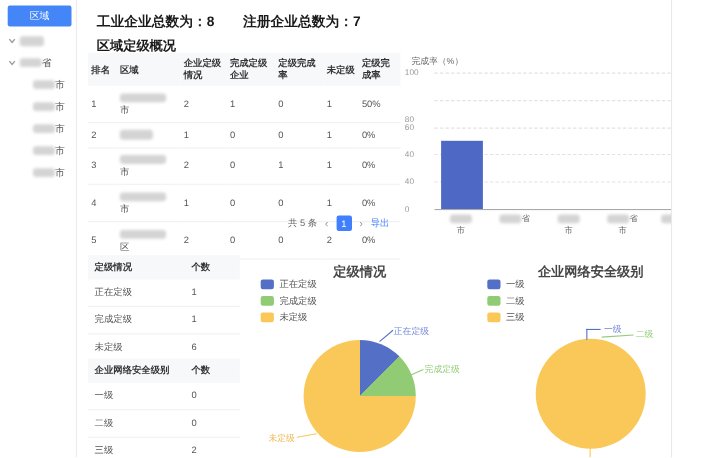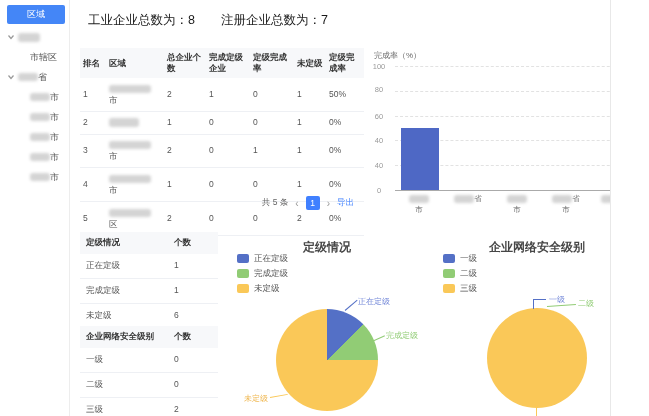--- a/index.html
+++ b/index.html
@@ -14,36 +14,36 @@
   .sidebar-title { margin:5px 4px 3px 7px; background:#4486f7; color:#fff; font-size:9px; text-align:center; padding:3px 0; border-radius:2px; cursor:pointer; }
   .tree-item { display:flex; align-items:center; height:20px; font-size:9px; color:#555; cursor:pointer; }
   .tree-item .chev { width:8px; height:8px; margin:0 3px 0 7px; flex:none; }
   .tree-item.lv1 { padding-left:30px; }
   .blob { display:inline-block; background:#d4d4d4; border-radius:3px; filter:blur(1.5px); vertical-align:middle; }
   .blob.s { width:22px; height:9px; }
   .blob.m { width:30px; height:9px; }
   .blob.t { width:42px; height:8px; }
   .blob.x { width:20px; height:8px; }
   
-  .stats { position:absolute; left:88px; top:12px; font-size:12.5px; font-weight:normal; color:#1a1a1a; }
+  .stats { position:absolute; left:88px; top:12px; font-size:12.5px; font-weight:bold; color:#1a1a1a; }
   .stats .gap { display:inline-block; width:26px; }
   .sec-title { position:absolute; font-size:12px; font-weight:bold; color:#1a1a1a; }
   
   .rt { position:absolute; left:80px; top:48px; width:274px; border-collapse:collapse; table-layout:fixed; font-size:8.5px; }
   .rt th { background:#f7f8fa; color:#333; font-weight:bold; text-align:left; padding:4px 3px; line-height:1.3; }
   .rt td { color:#555; padding:5px 3px; border-bottom:1px solid #eef0f4; line-height:1.35; }
   .rt .c1{width:26px}.rt .c2{width:58px}.rt .c3{width:42px}.rt .c4{width:44px}.rt .c5{width:44px}.rt .c6{width:32px}.rt .c7{width:38px}
   .pager { position:absolute; left:80px; top:196px; width:274px; display:flex; justify-content:flex-end; align-items:center; gap:7px; font-size:8.5px; color:#666;text-align:center; }
   .pager .arr { color:#999; cursor:pointer; font-size:10px; }
   .pager .pg { background:#4080ff; color:#fff; width:14px; height:14px; border-radius:2px; display:flex; align-items:center; justify-content:center; cursor:pointer; }
   .pager .exp { color:#4080ff; cursor:pointer; }
   
   .barchart { position:absolute; left:368px; top:46px; width:278px; height:175px; }
   .bc-title { position:absolute; left:6px; top:4px; font-size:8px; color:#666; }
-  .bc-tick { position:absolute; left:0; width:22px; text-align:center; font-size:7.5px; color:#999; transform:translateY(-50%); }
+  .bc-tick { position:absolute; left:0; width:22px; text-align:left; font-size:7.5px; color:#999; transform:translateY(-50%); }
   .bc-grid { position:absolute; left:27px; width:245px; border-top:1px dashed #e2e2e2; height:0; }
   .bc-axis { position:absolute; left:27px; top:144px; width:245px; border-top:1px solid #aaa; }
   .bc-bar { position:absolute; bottom:31px; width:38px; background:#4e68c5; }
   .bc-xlab { position:absolute; top:148px; width:44px; text-align:center; font-size:7.5px; color:#666; line-height:1.4; }
   
   .mini { position:absolute; left:80px; width:138px; font-size:8.5px; }
   .mini .hd { display:flex; background:#f7f8fa; font-weight:bold; color:#333; padding:5px 6px; }
   .mini .rw { display:flex; padding:6px 6px; color:#555; border-bottom:1px solid #eef0f4; }
   .mini .l { flex:1; }
   .mini .v { width:38px; }
@@ -65,23 +65,20 @@
   <aside class="sidebar">
     <div class="sidebar-title">区域</div>
 
     <div class="tree-item">
       <svg class="chev" viewBox="0 0 8 8">
           <polyline points="1.5,2.5 4,5.5 6.5,2.5" fill="none" stroke="#999" stroke-width="1.2"></polyline>
         </svg>
       <span class="blob s"></span>
       <span></span>
     </div>
-    <div class="tree-item lv1">
-      <span>市辖区</span>
-    </div>
     <div class="tree-item">
       <svg class="chev" viewBox="0 0 8 8">
           <polyline points="1.5,2.5 4,5.5 6.5,2.5" fill="none" stroke="#999" stroke-width="1.2"></polyline>
         </svg>
       <span class="blob x"></span>
       <span>省</span>
     </div>
     <div class="tree-item lv1">
       <span class="blob x"></span>
       <span>市</span>
@@ -101,36 +98,37 @@
     <div class="tree-item lv1">
       <span class="blob x"></span>
       <span>市</span>
     </div>
   </aside>
 
   <div class="stats">
     <span>工业企业总数为：</span><span>8</span><span class="gap"></span><span>注册企业总数为：</span><span>7</span>
   </div>
 
+  <div class="sec-title" style="left:88px; top:33px;">区域定级概况</div>
 
   <table class="rt">
     <colgroup>
         <col class="c1">
         <col class="c2">
         <col class="c3">
         <col class="c4">
         <col class="c5">
         <col class="c6">
         <col class="c7">
       </colgroup>
     <thead>
       <tr>
         <th>排名</th>
         <th>区域</th>
-        <th>总企业个数</th>
+        <th>企业定级情况</th>
         <th>完成定级企业</th>
         <th>定级完成率</th>
         <th>未定级</th>
         <th>定级完成率</th>
       </tr>
     </thead>
     <tbody>
       <tr>
         <td>1</td>
         <td><span class="blob t"></span><div>市</div></td>
@@ -183,21 +181,21 @@
     <span>共 5 条</span>
     <span class="arr">‹</span>
     <span class="pg">1</span>
     <span class="arr">›</span>
     <span class="exp">导出</span>
   </div>
 
   <div class="barchart">
     <div class="bc-title">完成率（%）</div>
     <div class="bc-tick" style="top:20px">100</div>
-    <div class="bc-tick" style="top:43px">80</div>
+    <div class="bc-tick" style="top:62px">80</div>
     <div class="bc-tick" style="top:69.6px">60</div>
     <div class="bc-tick" style="top:94.4px">40</div>
     <div class="bc-tick" style="top:119.2px">40</div>
     <div class="bc-tick" style="top:144px">0</div>
     <div class="bc-grid" style="top:20px"></div>
     <div class="bc-grid" style="top:44.8px"></div>
     <div class="bc-grid" style="top:69.6px"></div>
     <div class="bc-grid" style="top:94.4px"></div>
     <div class="bc-grid" style="top:119.2px"></div>
     <div class="bc-axis"></div>

